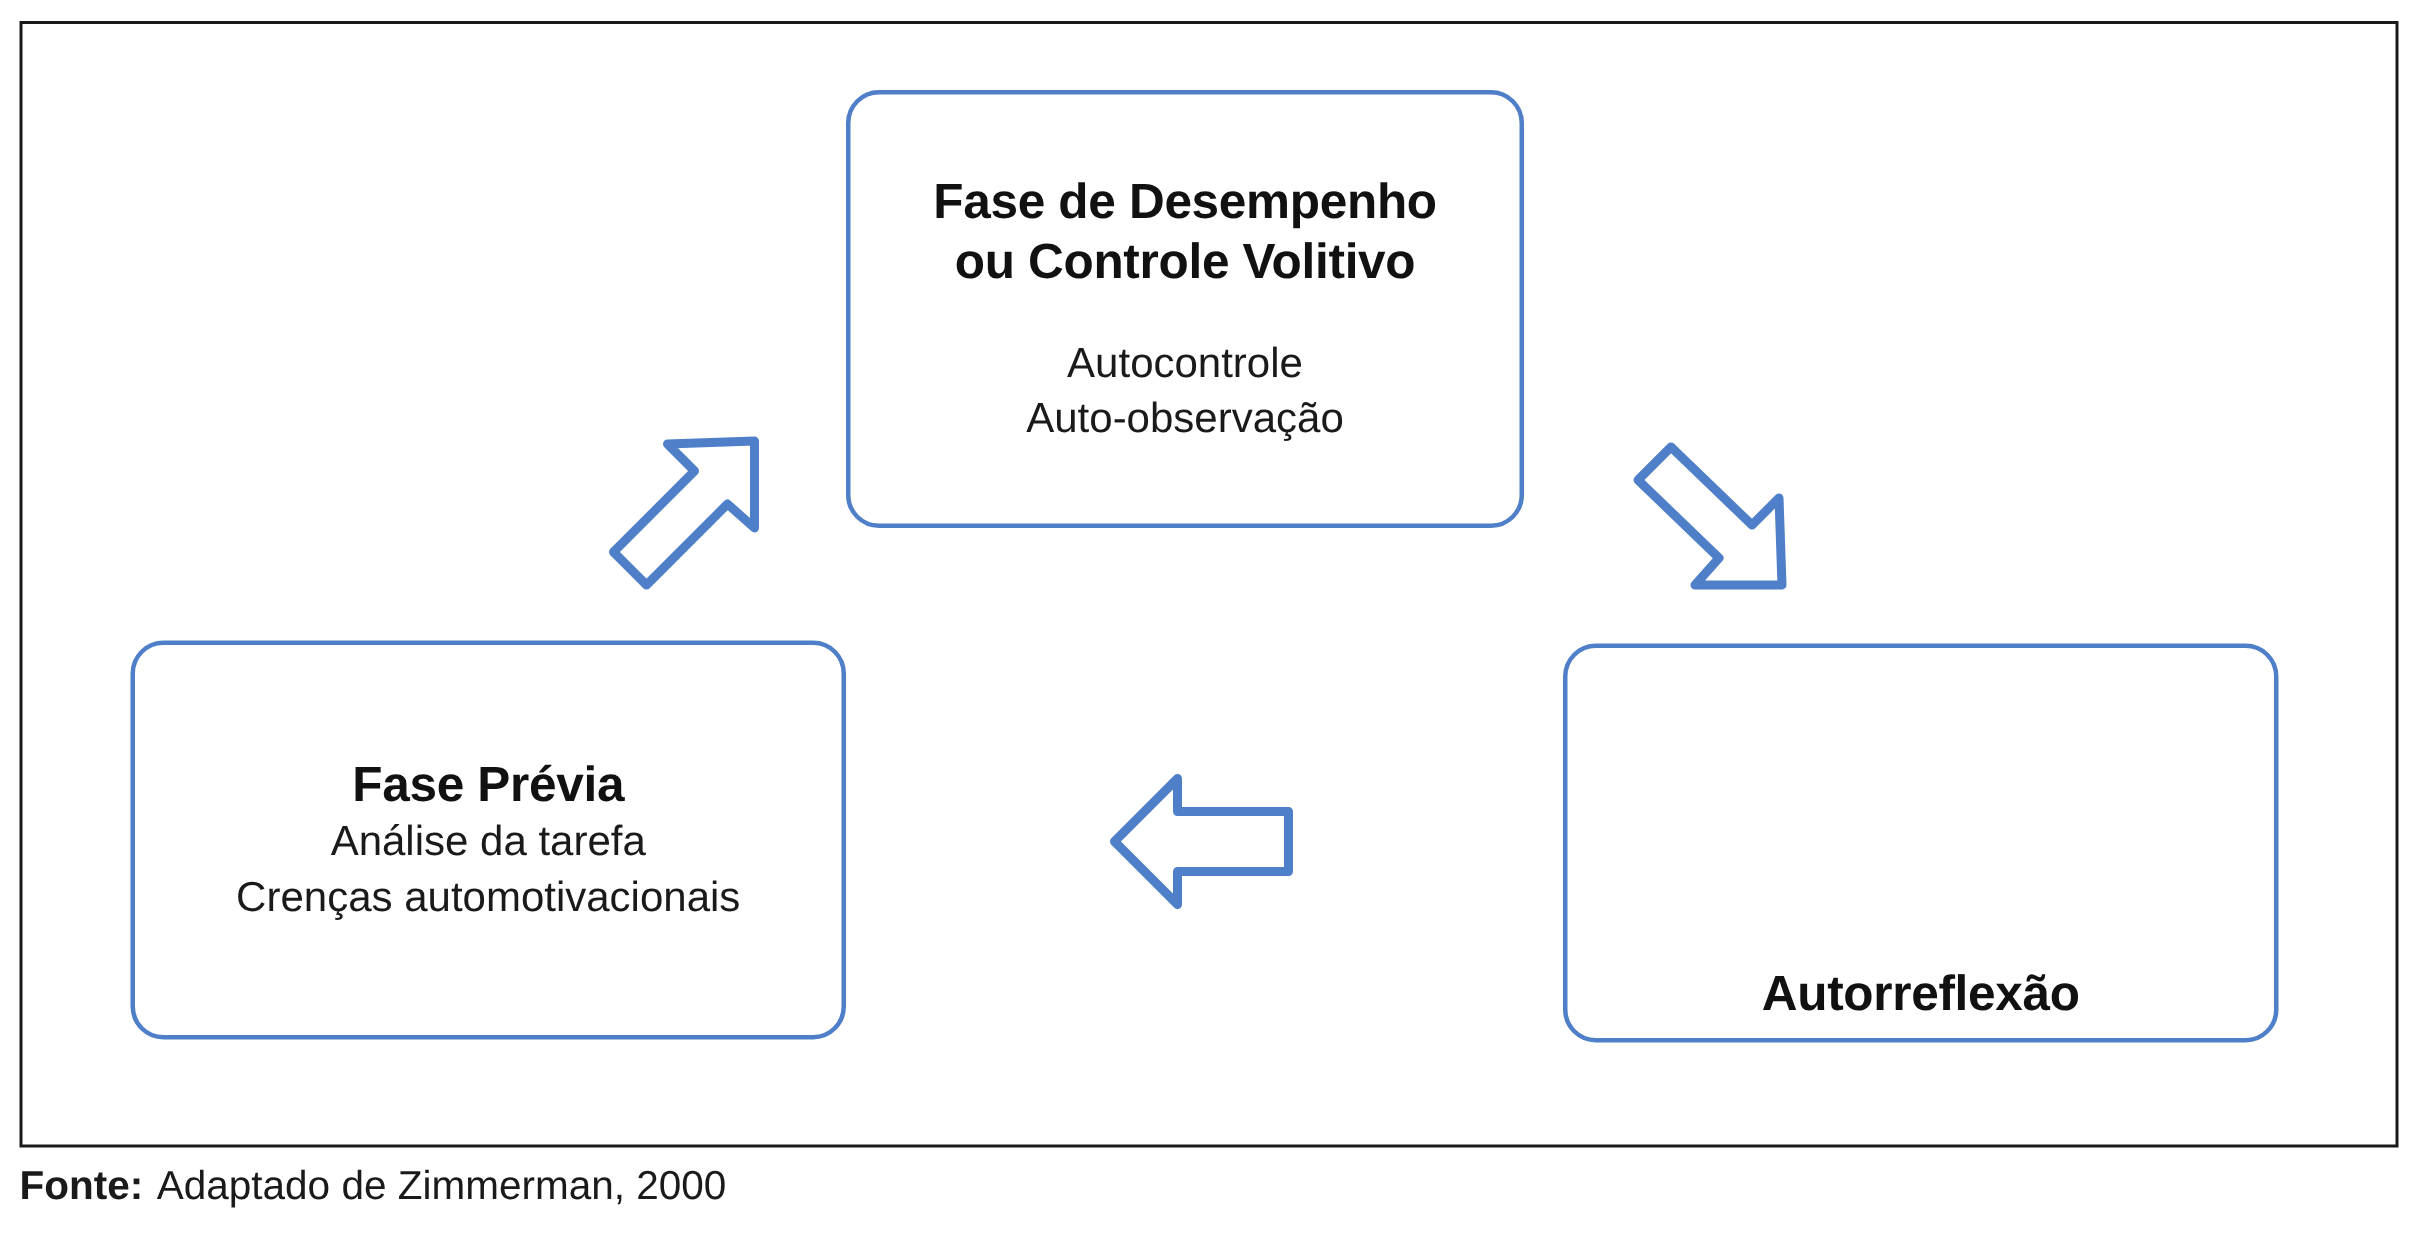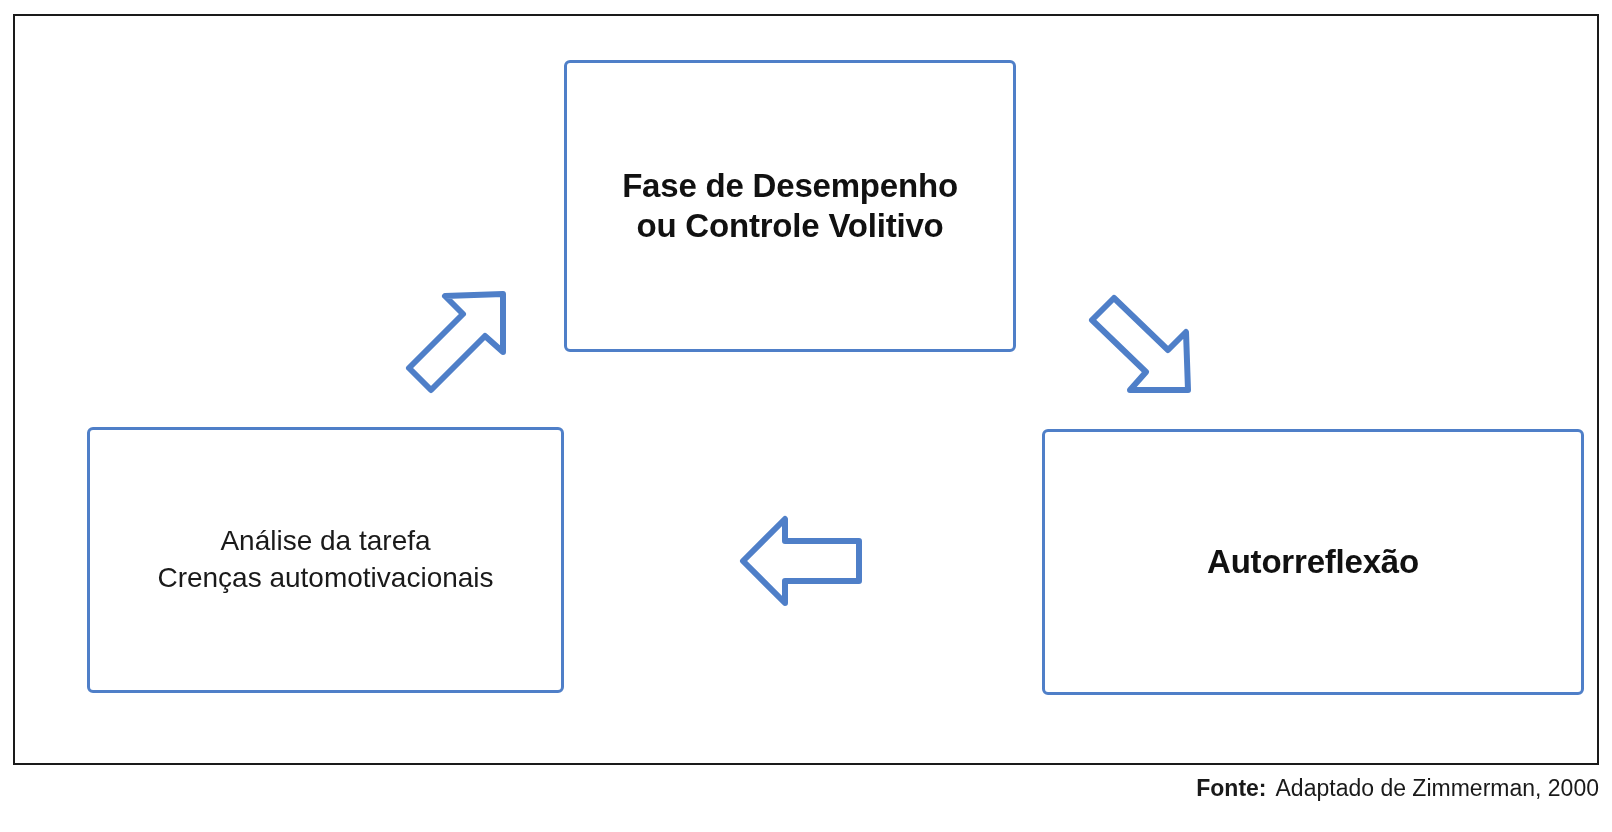--- a/index.html
+++ b/index.html
@@ -32,21 +32,21 @@
     border: 2px solid #1a1a1a;
     background: #ffffff;
     box-sizing: border-box;
   }
 
   
   .phase-box {
     position: absolute;
     box-sizing: border-box;
     border: 3px solid #4f7fc8;
-    border-radius: 6px;
+    border-radius: 22px;
     background: #ffffff;
     display: flex;
     flex-direction: column;
     align-items: center;
     justify-content: center;
     text-align: center;
     padding: 10px 14px;
   }
 
   .phase-box .box-title {
@@ -79,22 +79,23 @@
   #box-forethought {
     left: 85px;
     top: 425px;
     width: 477px;
     height: 266px;
   }
 
   #box-selfreflection {
     left: 1040px;
     top: 427px;
-    width: 542px;
+    width: 477px;
     height: 266px;
+    justify-content: flex-end;
   }
 
   
   .arrow {
     position: absolute;
   }
   .arrow svg { display: block; overflow: visible; }
 
   #arrow-reflection-to-forethought {
     left: 735px;
@@ -114,22 +115,22 @@
     width: 125px;
     height: 120px;
   }
 
   
   .figure-caption {
     position: absolute;
     left: 13px;
     top: 775px;
     width: 1586px;
-    text-align: right;
-    font-size: 23px;
+    text-align: left;
+    font-size: 27px;
     color: #1a1a1a;
     white-space: nowrap;
   }
   .figure-caption .caption-label {
     font-weight: bold;
     margin-right: 9px;
   }
   .figure-caption .caption-text {
     font-weight: normal;
   }
@@ -137,23 +138,26 @@
 </head>
 <body>
 
 <div id="figure-root">
 
   <div class="diagram-frame">
 
     <div class="phase-box" id="box-performance" style="left:549px; top:44px;">
       <div class="box-title">Fase de Desempenho
 ou Controle Volitivo</div>
+      <div class="box-items">Autocontrole
+Auto-observação</div>
     </div>
 
     <div class="phase-box" id="box-forethought" style="left:72px; top:411px;">
+      <div class="box-title">Fase Prévia</div>
       <div class="box-items">Análise da tarefa
 Crenças automotivacionais</div>
     </div>
 
     <div class="phase-box" id="box-selfreflection" style="left:1027px; top:413px;">
       <div class="box-title">Autorreflexão</div>
     </div>
 
     <div class="arrow" id="arrow-forethought-to-performance" style="left:382px; top:264px;">
       <svg width="125" height="120" viewBox="0 0 125 120">

